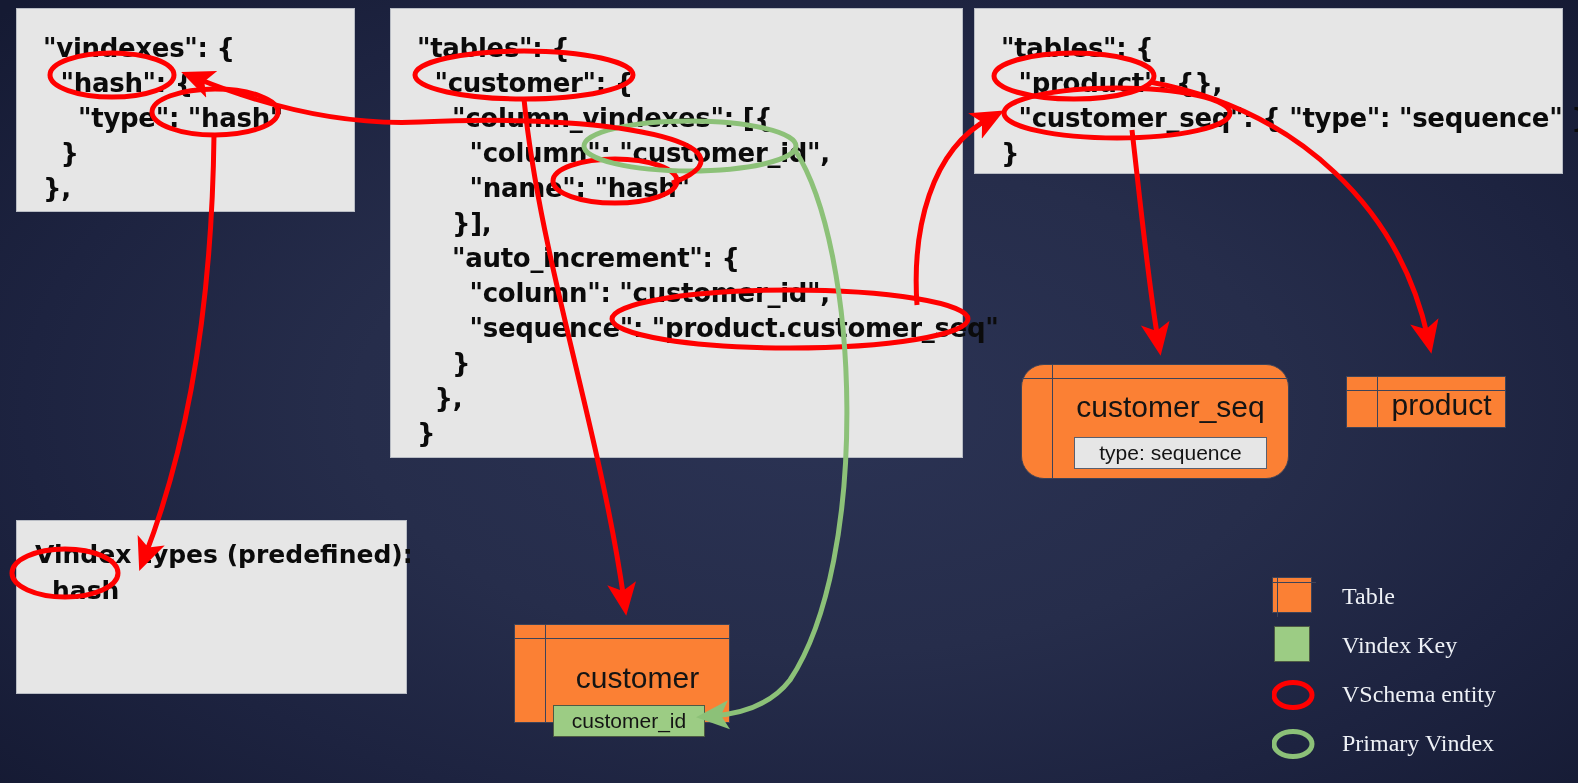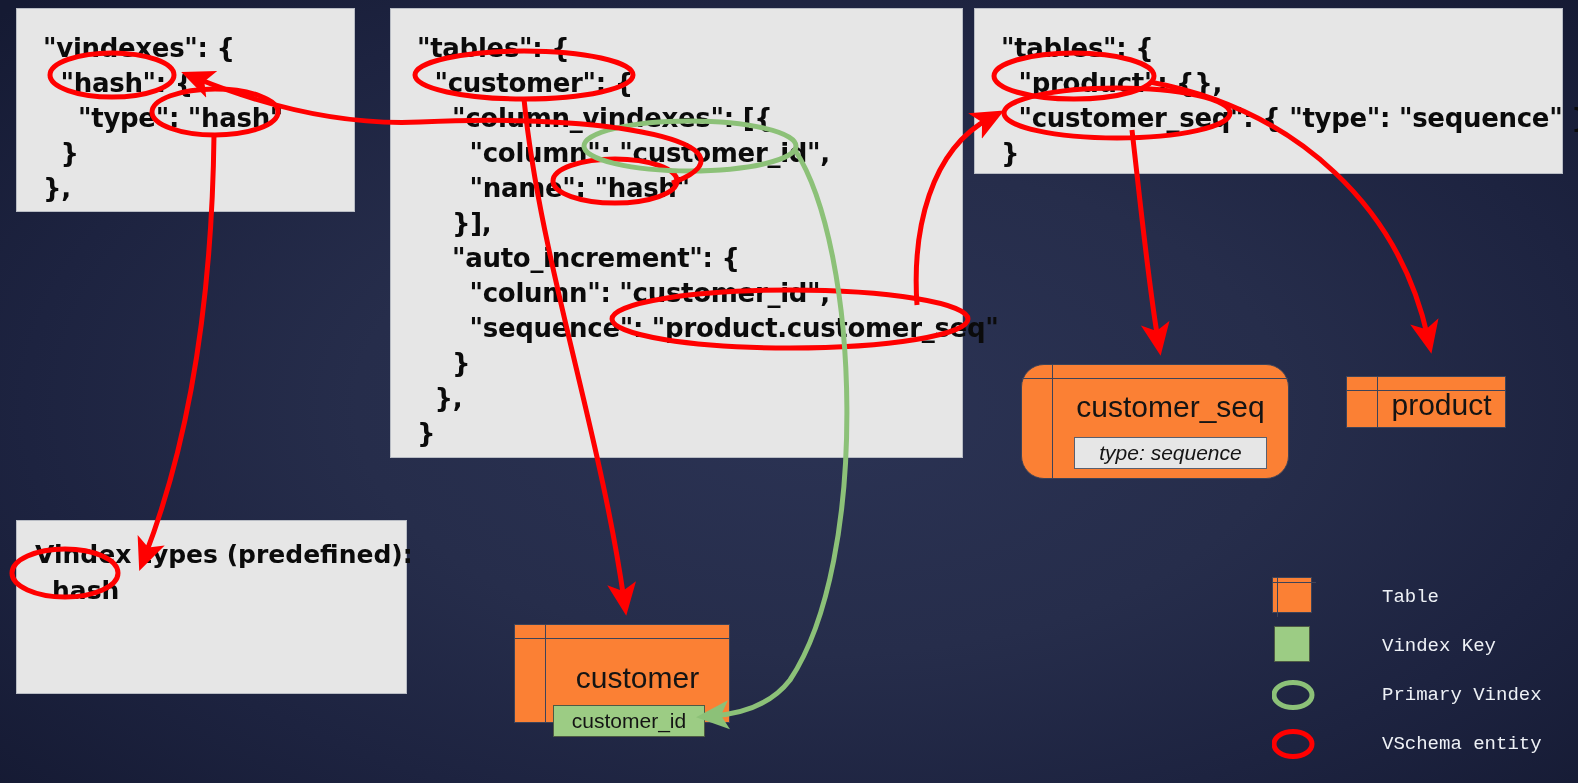--- a/index.html
+++ b/index.html
@@ -119,25 +119,24 @@
     height: 49px;
   }
   .leg-swatch {
     width: 44px;
     height: 40px;
     margin-right: 26px;
     flex: 0 0 auto;
     position: relative;
   }
   .leg-label {
-    font-family: Liberation Mono, monospace;
-    font-size: 19px;
+    font-family: Liberation Serif, serif;
+    font-size: 24px;
     color: #eef1f6;
     white-space: nowrap;
-    margin-left: 40px;
   }
   .sw-table {
     background: #fb8034;
     border: 1px solid #3d4358;
     box-sizing: border-box;
     width: 40px; height: 36px;
   }
   .sw-table .tb { position:absolute; left:0; right:0; top:0; height:6px; border-bottom:1px solid #3d4358; box-sizing:border-box;}
   .sw-table .lc { position:absolute; left:0; top:0; bottom:0; width:6px; border-right:1px solid #3d4358; box-sizing:border-box;}
   .sw-pk {
@@ -200,21 +199,21 @@
     <div class="topbar"></div>
     <div class="leftcol"></div>
     <div class="tname" style="top:36px;">customer</div>
     <div class="pk" style="left:38px; top:80px; width:152px; height:32px;">customer_id</div>
   </div>
 
   <div class="tbl" id="tbl-customerseq">
     <div class="topbar"></div>
     <div class="leftcol"></div>
     <div class="tname" style="top:25px;">customer_seq</div>
-    <div class="attrbox" style="left:52px; top:72px; width:193px; height:32px;font-style:italic;">type: sequence</div>
+    <div class="attrbox" style="left:52px; top:72px; width:193px; height:32px;">type: sequence</div>
   </div>
 
   <div class="tbl" id="tbl-product">
     <div class="topbar"></div>
     <div class="leftcol"></div>
     <div class="tname" style="top:11px;">product</div>
   </div>
 
   <div id="legend">
     <div class="leg-row">
@@ -228,32 +227,32 @@
     </div>
     <div class="leg-row">
       <div class="leg-swatch">
         <div class="sw-pk"></div>
       </div>
       <div class="leg-label">Vindex Key</div>
     </div>
     <div class="leg-row">
       <div class="leg-swatch">
         <svg width="44" height="40" viewBox="0 0 44 40">
+          <ellipse cx="21" cy="20" rx="19" ry="12.5" fill="none" stroke="#ff0000" stroke-width="5"></ellipse>
+        </svg>
+      </div>
+      <div class="leg-label">VSchema entity</div>
+    </div>
+    <div class="leg-row">
+      <div class="leg-swatch">
+        <svg width="44" height="40" viewBox="0 0 44 40">
           <ellipse cx="21" cy="20" rx="19" ry="12.5" fill="none" stroke="#8cc178" stroke-width="5"></ellipse>
         </svg>
       </div>
       <div class="leg-label">Primary Vindex</div>
-    </div>
-    <div class="leg-row">
-      <div class="leg-swatch">
-        <svg width="44" height="40" viewBox="0 0 44 40">
-          <ellipse cx="21" cy="20" rx="19" ry="12.5" fill="none" stroke="#ff0000" stroke-width="5"></ellipse>
-        </svg>
-      </div>
-      <div class="leg-label">VSchema entity</div>
     </div>
   </div>
 
   <svg id="overlay" viewBox="0 0 1578 783">
     <defs>
       <marker id="ah-red" markerWidth="7" markerHeight="7" refX="3.4" refY="3.5" orient="auto" markerUnits="strokeWidth">
         <path d="M0,0.6 L6.6,3.5 L0,6.4 L1.6,3.5 Z" fill="#ff0000"></path>
       </marker>
       <marker id="ah-green" markerWidth="7" markerHeight="7" refX="3.4" refY="3.5" orient="auto" markerUnits="strokeWidth">
         <path d="M0,0.6 L6.6,3.5 L0,6.4 L1.6,3.5 Z" fill="#8cc178"></path>

